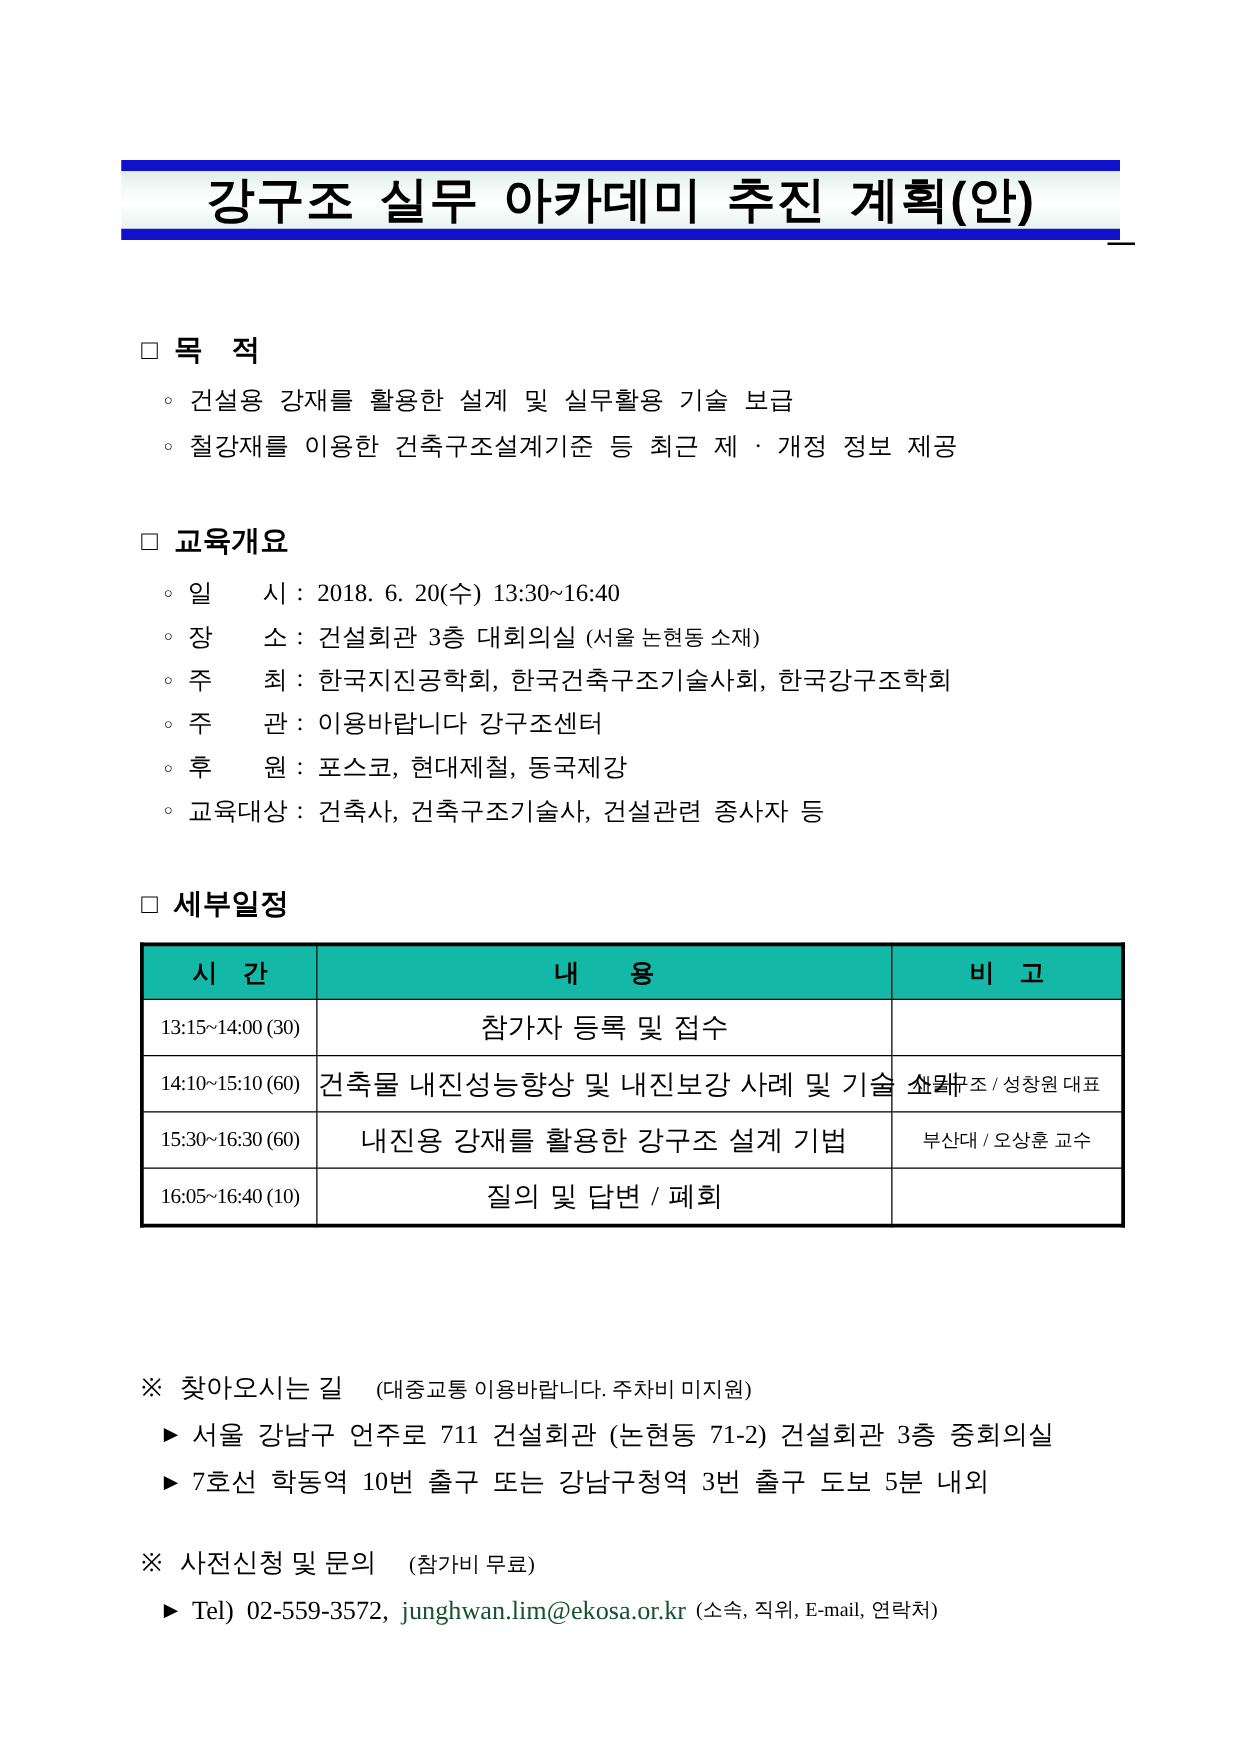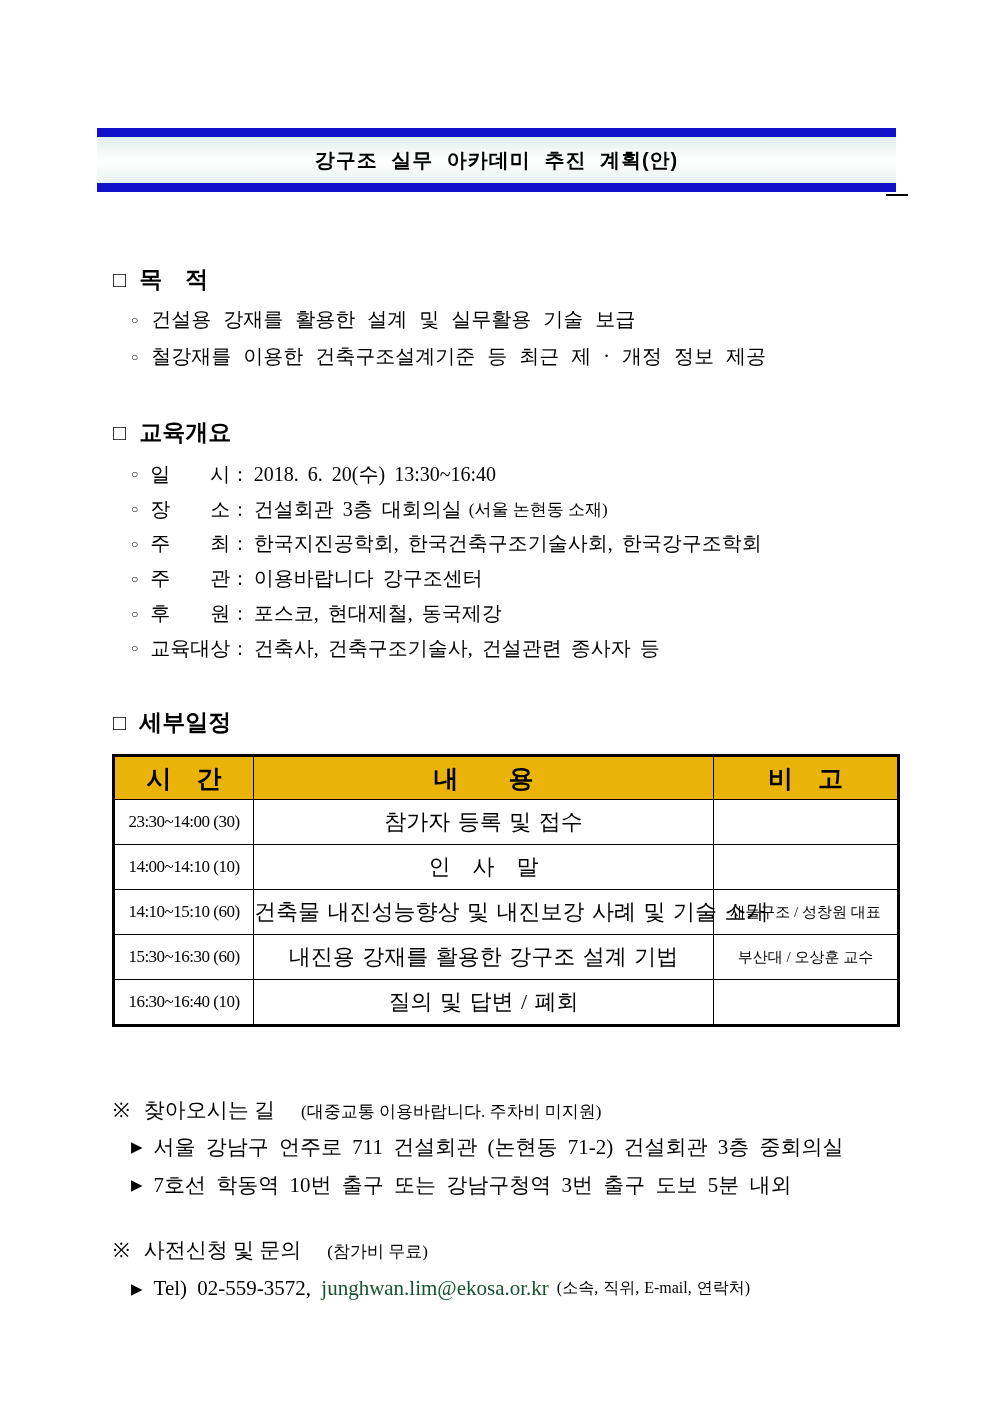--- a/index.html
+++ b/index.html
@@ -12,21 +12,21 @@
     font-family:var(--serif);color:#000;overflow:hidden;
   }
   
   .banner{position:absolute;left:97px;top:128px;width:799px;}
   .banner-bar{height:9px;background:#1111cc;}
   .banner-inner{
     height:46px;display:flex;align-items:center;justify-content:center;
     background:linear-gradient(180deg,#dfeeea 0%,#f6fbf9 35%,#ffffff 55%,#e7f2ee 100%);
   }
   .banner-title{
-    font-family:var(--sans);font-weight:bold;font-size:20px;
+    font-family:var(--sans);font-weight:bold;font-size:39px;
     letter-spacing:1px;word-spacing:7px;
   }
   .banner-tick{position:absolute;left:886px;top:194px;width:22px;height:2px;background:#000;}
   
   .sec-heading{
     position:absolute;left:113px;display:flex;align-items:center;gap:13px;
     font-family:var(--sans);font-weight:bold;font-size:23px;white-space:pre;
   }
   .sec-heading .sq{font-family:var(--serif);font-weight:400;font-size:22px;line-height:1;}
   
@@ -45,21 +45,21 @@
   .ov-value{word-spacing:4px;white-space:pre;}
   .ov-note{font-size:17px;margin-left:7px;white-space:pre;}
   
   .sched-table{
     position:absolute;left:112px;top:754px;width:785px;
     border-collapse:collapse;table-layout:fixed;text-align:center;
     border:3px solid #000;
   }
   .sched-table th,.sched-table td{border:1.5px solid #000;padding:0;}
   .sched-table th{
-    height:42px;background:#eab308;font-weight:700;font-size:25px;white-space:pre;
+    height:42px;background:#14b8a6;font-weight:700;font-size:20px;white-space:pre;
   }
   .sched-table td{height:44px;}
   .col-time{width:140px;}
   .col-content{width:460px;}
   .col-note{width:185px;}
   .cell-time{font-size:17px;letter-spacing:-0.5px;white-space:nowrap;}
   .cell-content{font-size:22px;word-spacing:2px;white-space:pre;}
   .cell-note{font-size:15px;white-space:nowrap;}
   
   .note-heading{
@@ -163,41 +163,36 @@
     </colgroup>
   <thead>
     <tr>
       <th>시　간</th>
       <th>내　　용</th>
       <th>비　고</th>
     </tr>
   </thead>
   <tbody>
     <tr>
-      <td class="cell-time">23:30~14:00 (30)</td>
+      <td class="cell-time">13:15~14:00 (30)</td>
       <td class="cell-content">참가자 등록 및 접수</td>
-      <td class="cell-note"></td>
-    </tr>
-    <tr>
-      <td class="cell-time">14:00~14:10 (10)</td>
-      <td class="cell-content">인　사　말</td>
       <td class="cell-note"></td>
     </tr>
     <tr>
       <td class="cell-time">14:10~15:10 (60)</td>
       <td class="cell-content">건축물 내진성능향상 및 내진보강 사례 및 기술 소개</td>
       <td class="cell-note">새늘구조 / 성창원 대표</td>
     </tr>
     <tr>
       <td class="cell-time">15:30~16:30 (60)</td>
       <td class="cell-content">내진용 강재를 활용한 강구조 설계 기법</td>
       <td class="cell-note">부산대 / 오상훈 교수</td>
     </tr>
     <tr>
-      <td class="cell-time">16:30~16:40 (10)</td>
+      <td class="cell-time">16:05~16:40 (10)</td>
       <td class="cell-content">질의 및 답변 / 폐회</td>
       <td class="cell-note"></td>
     </tr>
   </tbody>
 </table>
 
 <div class="note-heading" style="top:1096px;">
   <span class="ref">※</span>
   <span>찾아오시는 길</span>
   <span class="nh-note">(대중교통 이용바랍니다. 주차비 미지원)</span>

